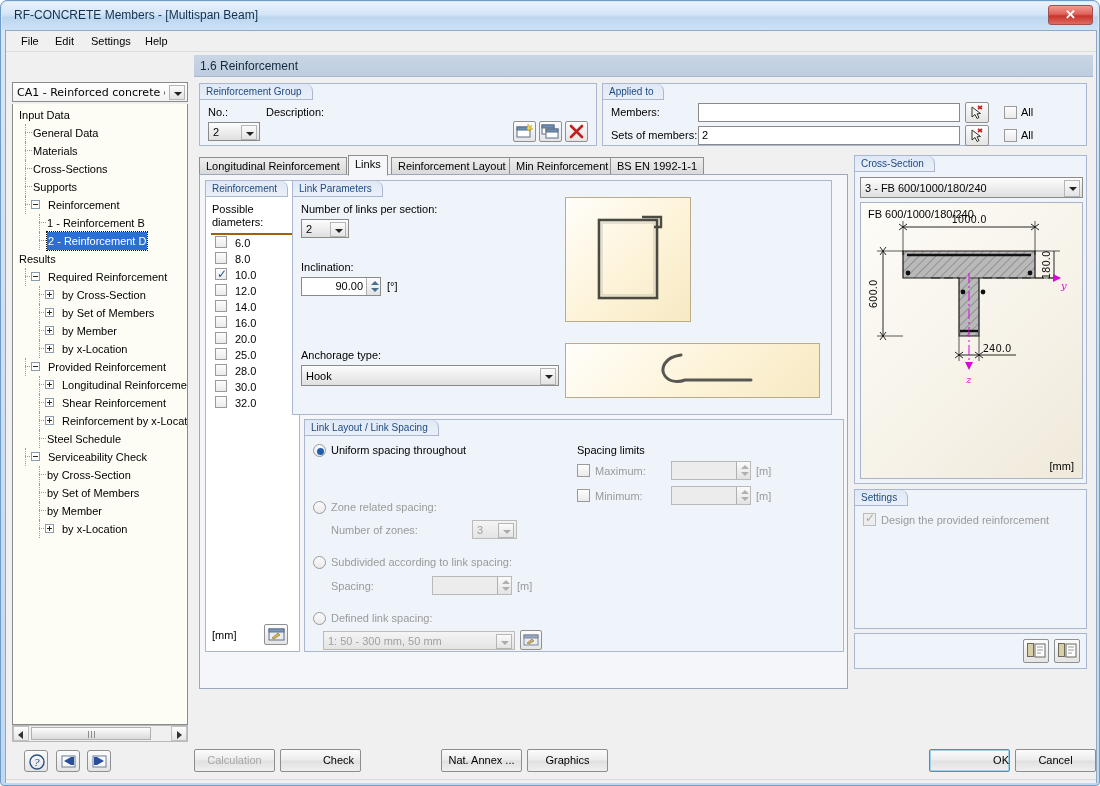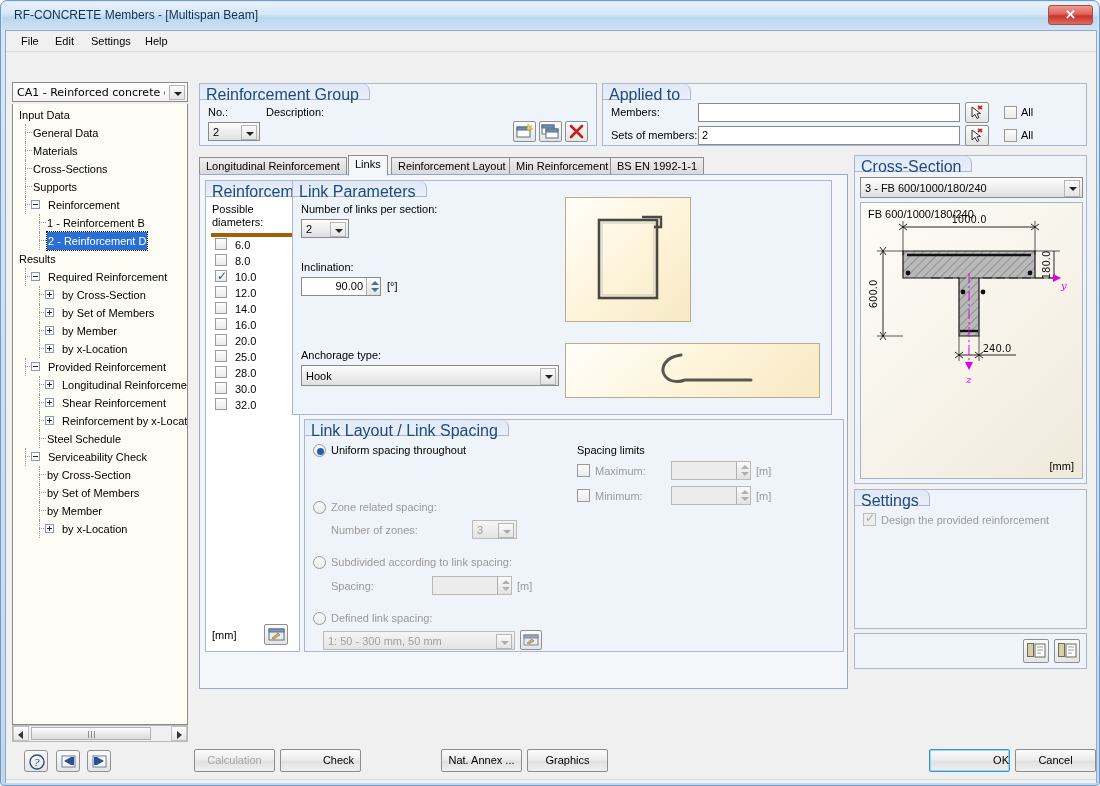--- a/index.html
+++ b/index.html
@@ -156,21 +156,21 @@
     background: #eff3fa;
     border: 1px solid #aab7cf;
   }
   .gbox > .gtitle {
     position: absolute; left: 0; top: 0; height: 16px;
     padding: 2px 10px 0 6px;
     background: linear-gradient(to bottom, #dfe8f5 0%, #eaf0f9 100%);
     border-right: 1px solid #aab7cf;
     border-bottom: 1px solid #aab7cf;
     border-radius: 0 7px 0 0;
-    font-size: 16px; color: #1d4a82;
+    font-size: 10px; color: #1d4a82;
     font-family: "Liberation Sans", sans-serif;
     white-space: nowrap;
   }
   .lbl-static {
     position: absolute; font-size: 11px; color: #000;
     font-family: "Liberation Sans", sans-serif;
     white-space: nowrap;
   }
   .lbl-dis { color: #9a9a9a; }
   .tinput {
@@ -427,20 +427,21 @@
         <div class="thumb">
           <div style="position:absolute;left:50%;top:3px;width:1px;height:7px;background:#8b8b8b;"></div>
           <div style="position:absolute;left:calc(50% - 3px);top:3px;width:1px;height:7px;background:#8b8b8b;"></div>
           <div style="position:absolute;left:calc(50% + 3px);top:3px;width:1px;height:7px;background:#8b8b8b;"></div>
         </div>
       </div>
     </div>
 
     <div id="mainarea">
 
+      <div id="page-head">1.6 Reinforcement</div>
 
       <div class="gbox" style="left:5px; top:28px; width:398px; height:63px;">
         <div class="gtitle">Reinforcement Group</div>
         <div class="lbl-static" style="left:8px; top:22px;">No.:</div>
         <div class="lbl-static" style="left:66px; top:22px;">Description:</div>
         <div class="combo" style="left:8px; top:38px; width:52px; height:19px;">
           <div class="cv">2</div>
           <div class="combo-arrow"></div>
         </div>
         <div class="ibtn" style="left:313px; top:37px; width:23px; height:21px;">
@@ -496,21 +497,21 @@
           <div class="tab" style="left:192px;">Reinforcement Layout</div>
           <div class="tab" style="left:310px;">Min Reinforcement</div>
           <div class="tab" style="left:411px;">BS EN 1992-1-1</div>
         </div>
 
         <div id="tabbody">
 
           <div class="gbox" style="left:5px; top:5px; width:95px; height:472px; background:#ffffff;">
             <div class="gtitle">Reinforcement</div>
             <div class="lbl-static" style="left:6px; top:22px; line-height:13px;">Possible<br>diameters:</div>
-            <div id="diameter-list" style="position:absolute;left:5px;top:52px;width:83px;height:385px;background:#fff;border-top:4px solid #a16207;">
+            <div id="diameter-list" style="position:absolute;left:5px;top:52px;width:83px;height:385px;background:#fff;border-top:2px solid #a16207;">
                 <div style="position: relative; height: 16px; line-height: 16px;">
                   <span class="cbx" style="left: 4px; top: 1px; width: 12px; height: 12px;"></span>
                   <span style="position: absolute; left: 24px; top: 0px; font-size: 11px; font-family: &quot;Liberation Sans&quot;, sans-serif;">6.0</span>
                 </div>
                 <div style="position: relative; height: 16px; line-height: 16px;">
                   <span class="cbx" style="left: 4px; top: 1px; width: 12px; height: 12px;"></span>
                   <span style="position: absolute; left: 24px; top: 0px; font-size: 11px; font-family: &quot;Liberation Sans&quot;, sans-serif;">8.0</span>
                 </div>
                 <div style="position: relative; height: 16px; line-height: 16px;">
                   <span class="cbx chk" style="left: 4px; top: 1px; width: 12px; height: 12px;"></span>

